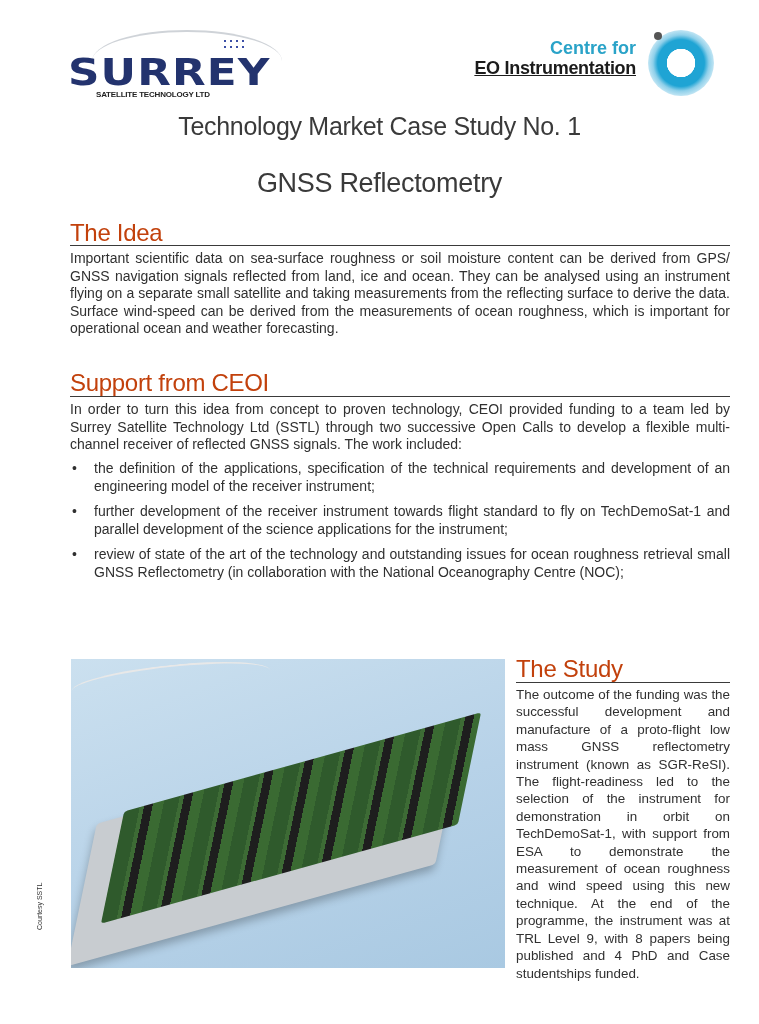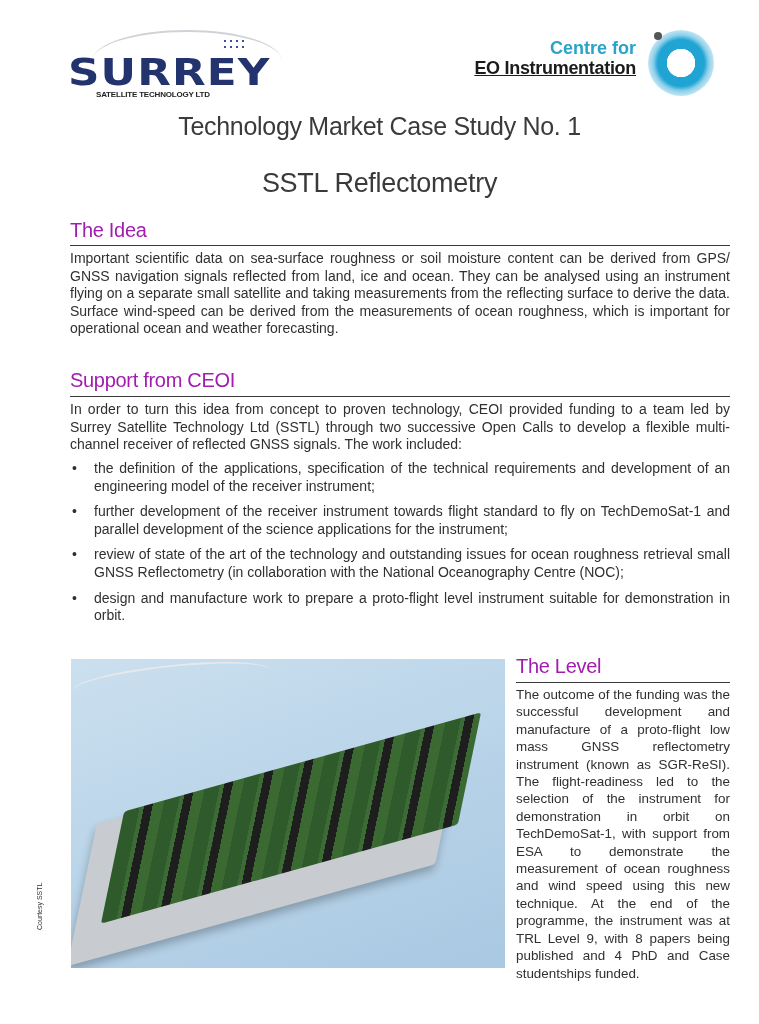--- a/index.html
+++ b/index.html
@@ -18,21 +18,21 @@
   .ceoi-line1 { position:absolute; right:84px; top:12px; font-size:18px; font-weight:bold; color:#2aa3c8; }
   .ceoi-line2 { position:absolute; right:84px; top:32px; font-size:18px; font-weight:bold; color:#1b1b1b; letter-spacing:-0.3px;text-decoration:underline; }
   .ceoi-ring { position:absolute; right:6px; top:4px; width:66px; height:66px; border-radius:50%;
                background:radial-gradient(circle, #fff 0 30%, #1fa4d4 31% 50%, #8fd0ea 60%, #d6eef8 75%, transparent 76%); }
   .ceoi-dot { position:absolute; right:58px; top:6px; width:8px; height:8px; border-radius:50%; background:#555; }
   
   .title { left:0; width:759px; text-align:center; font-weight:normal; color:#3a3a3a; }
   .t1 { top:112px; font-size:25px; letter-spacing:-0.3px; }
   .t2 { top:168px; font-size:27px; letter-spacing:-0.3px; }
   
-  .h { font-size:20px; color:#a21caf; letter-spacing:-0.3px; }
+  .h { font-size:24px; color:#c2410c; letter-spacing:-0.3px; }
   .rule { height:1px; background:#3a3a3a; }
   .p { font-size:14px; line-height:17.6px; text-align:justify; color:#303030; }
   ul.bul { margin:0; padding:0; list-style:none; }
   ul.bul li { position:relative; padding-left:24px; font-size:14px; line-height:17.6px; text-align:justify; margin-bottom:8px; color:#303030; }
   ul.bul li::before { content:"\2022"; position:absolute; left:2px; top:0; font-size:14px; }
   
   .photo { left:71px; top:659px; width:434px; height:309px; overflow:hidden;
            background:linear-gradient(160deg,#cbe0ef 0%,#b7d2e8 55%,#a9c9e2 100%); }
   .board-base { position:absolute; left:30px; top:110px; width:330px; height:150px; background:#c8ccd0;
                 transform:skewX(-28deg) rotate(-18deg); border-radius:4px; box-shadow:0 6px 8px rgba(0,0,0,.25); }
@@ -53,38 +53,37 @@
 </div>
 
 <div class="abs ceoi-logo">
   <div class="ceoi-line1">Centre for</div>
   <div class="ceoi-line2">EO Instrumentation</div>
   <div class="ceoi-ring"></div>
   <div class="ceoi-dot"></div>
 </div>
 
 <div class="abs title t1">Technology Market Case Study No. 1</div>
-<div class="abs title t2">SSTL Reflectometry</div>
+<div class="abs title t2">GNSS Reflectometry</div>
 
 <div class="abs h" style="left:70px; top:219px;">The Idea</div>
 <div class="abs rule" style="left:70px; top:245px; width:660px;"></div>
 <div class="abs p" style="left:70px; top:250px; width:660px;">Important scientific data on sea-surface roughness or soil moisture content can be derived from GPS/ GNSS navigation signals reflected from land, ice and ocean. They can be analysed using an instrument flying on a separate small satellite and taking measurements from the reflecting surface to derive the data. Surface wind-speed can be derived from the measurements of ocean roughness, which is important for operational ocean and weather forecasting.</div>
 
 <div class="abs h" style="left:70px; top:369px;">Support from CEOI</div>
 <div class="abs rule" style="left:70px; top:396px; width:660px;"></div>
 <div class="abs p" style="left:70px; top:401px; width:660px;">In order to turn this idea from concept to proven technology, CEOI provided funding to a team led by Surrey Satellite Technology Ltd (SSTL) through two successive Open Calls to develop a flexible multi-channel receiver of reflected GNSS signals. The work included:</div>
 <ul class="abs bul" style="left:70px; top:460px; width:660px;">
   <li>the definition of the applications, specification of the technical requirements and development of an engineering model of the receiver instrument;</li>
   <li>further development of the receiver instrument towards flight standard to fly on TechDemoSat-1 and parallel development of the science applications for the instrument;</li>
   <li>review of state of the art of the technology and outstanding issues for ocean roughness retrieval small GNSS Reflectometry (in collaboration with the National Oceanography Centre (NOC);</li>
-  <li>design and manufacture work to prepare a proto-flight level instrument suitable for demonstration in orbit.</li>
 </ul>
 
 <div class="abs photo">
   <div class="wires"></div>
   <div class="board-base"></div>
   <div class="board-pcb"></div>
 </div>
 <div class="abs courtesy">Courtesy SSTL</div>
 
-<div class="abs h" style="left:516px; top:655px;">The Level</div>
+<div class="abs h" style="left:516px; top:655px;">The Study</div>
 <div class="abs rule" style="left:516px; top:682px; width:214px;"></div>
 <div class="abs p" style="left:516px; top:686px; width:214px; font-size:13.4px; line-height:17.4px;">The outcome of the funding was the successful development and manufacture of a proto-flight low mass GNSS reflectometry instrument (known as SGR-ReSI). The flight-readiness led to the selection of the instrument for demonstration in orbit on TechDemoSat-1, with support from ESA to demonstrate the measurement of ocean roughness and wind speed using this new technique. At the end of the programme, the instrument was at TRL Level 9, with 8 papers being published and 4 PhD and Case studentships funded.</div>
 
 </body></html>

